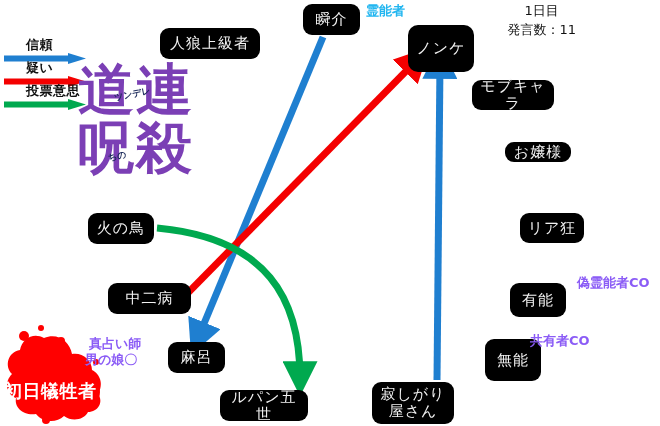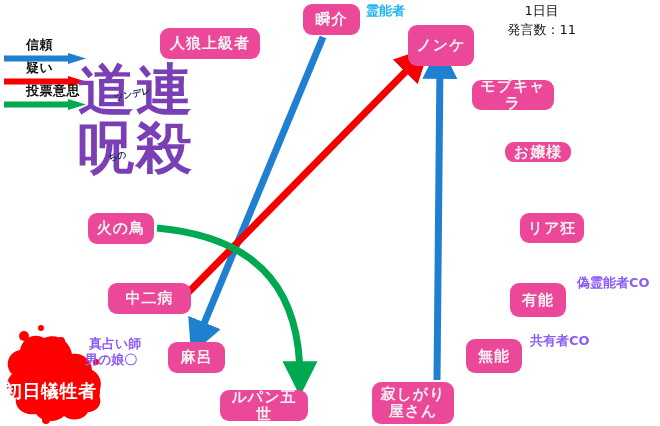--- a/index.html
+++ b/index.html
@@ -95,25 +95,25 @@
     font-size: 13px;
     font-weight: normal;
     color: #111111;
     line-height: 1.45;
   }
   .dayinfo div { white-space: nowrap; }
 
   
   .node {
     position: absolute;
-    background: #ec4899;
+    background: #000000;
     color: #f2f2f2;
     border-radius: 9px;
     font-size: 15px;
-    font-weight: bold;
+    font-weight: normal;
     letter-spacing: 1px;
     display: flex;
     align-items: center;
     justify-content: center;
     text-align: center;
     line-height: 1.12;
     box-sizing: border-box;
     padding: 2px 6px;
   }
 
@@ -224,26 +224,26 @@
     <circle fill="#ff0000" cx="86" cy="70" r="14"></circle>
     <circle fill="#ff0000" cx="24" cy="14" r="5"></circle>
     <circle fill="#ff0000" cx="41" cy="6" r="3"></circle>
     <circle fill="#ff0000" cx="61" cy="19" r="4"></circle>
     <circle fill="#ff0000" cx="46" cy="98" r="4"></circle>
     <circle fill="#ff0000" cx="12" cy="40" r="3"></circle>
     <circle fill="#ff0000" cx="96" cy="40" r="3"></circle>
   </svg>
   <div class="node" style="left: 160px; top: 28px; width: 100px; height: 31px;">人狼上級者</div>
     <div class="node" style="left: 303px; top: 4px; width: 57px; height: 31px;">瞬介</div>
-    <div class="node" style="left: 408px; top: 25px; width: 66px; height: 41px;">ノンケ</div>
+    <div class="node" style="left: 408px; top: 25px; width: 66px; height: 47px; border-radius: 10px;">ノンケ</div>
     <div class="node" style="left: 472px; top: 80px; width: 82px; height: 30px;">モブキャラ</div>
     <div class="node" style="left: 505px; top: 142px; width: 66px; height: 20px;">お嬢様</div>
     <div class="node" style="left: 520px; top: 213px; width: 64px; height: 30px;">リア狂</div>
     <div class="node" style="left: 510px; top: 283px; width: 56px; height: 34px;">有能</div>
-    <div class="node" style="left: 466px; top: 339px; width: 56px; height: 34px;">無能</div>
+    <div class="node" style="left: 485px; top: 339px; width: 56px; height: 42px;">無能</div>
     <div class="node" style="left: 88px; top: 213px; width: 66px; height: 31px;">火の鳥</div>
     <div class="node" style="left: 108px; top: 283px; width: 83px; height: 31px;">中二病</div>
     <div class="node" style="left: 168px; top: 342px; width: 57px; height: 31px;">麻呂</div>
     <div class="node" style="left: 220px; top: 390px; width: 88px; height: 31px;">ルパン五世</div>
     <div class="node" style="left: 372px; top: 382px; width: 82px; height: 42px;">寂しがり<br>屋さん</div>
     <div class="tag cyan" style="left: 366px; top: 3px;">霊能者</div>
     <div class="tag violet" style="left: 577px; top: 275px;">偽霊能者CO</div>
     <div class="tag violet" style="left: 530px; top: 333px;">共有者CO</div>
     <div class="tag violet" style="left: 89px; top: 336px;">真占い師</div>
     <div class="tag violet" style="left: 85px; top: 352px;">男の娘〇</div>

